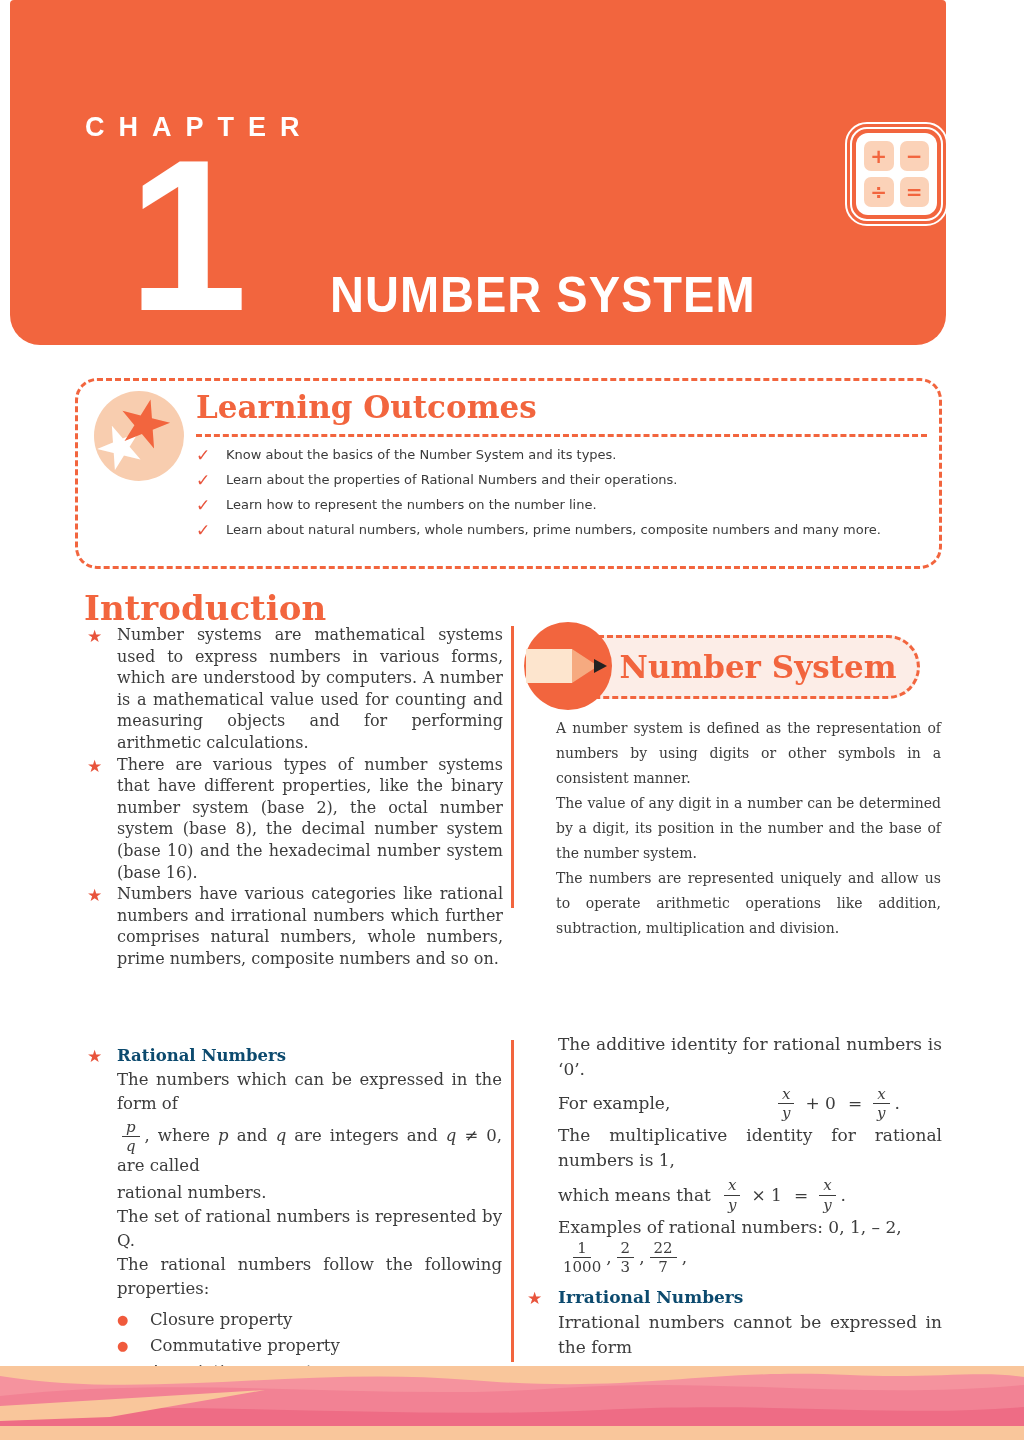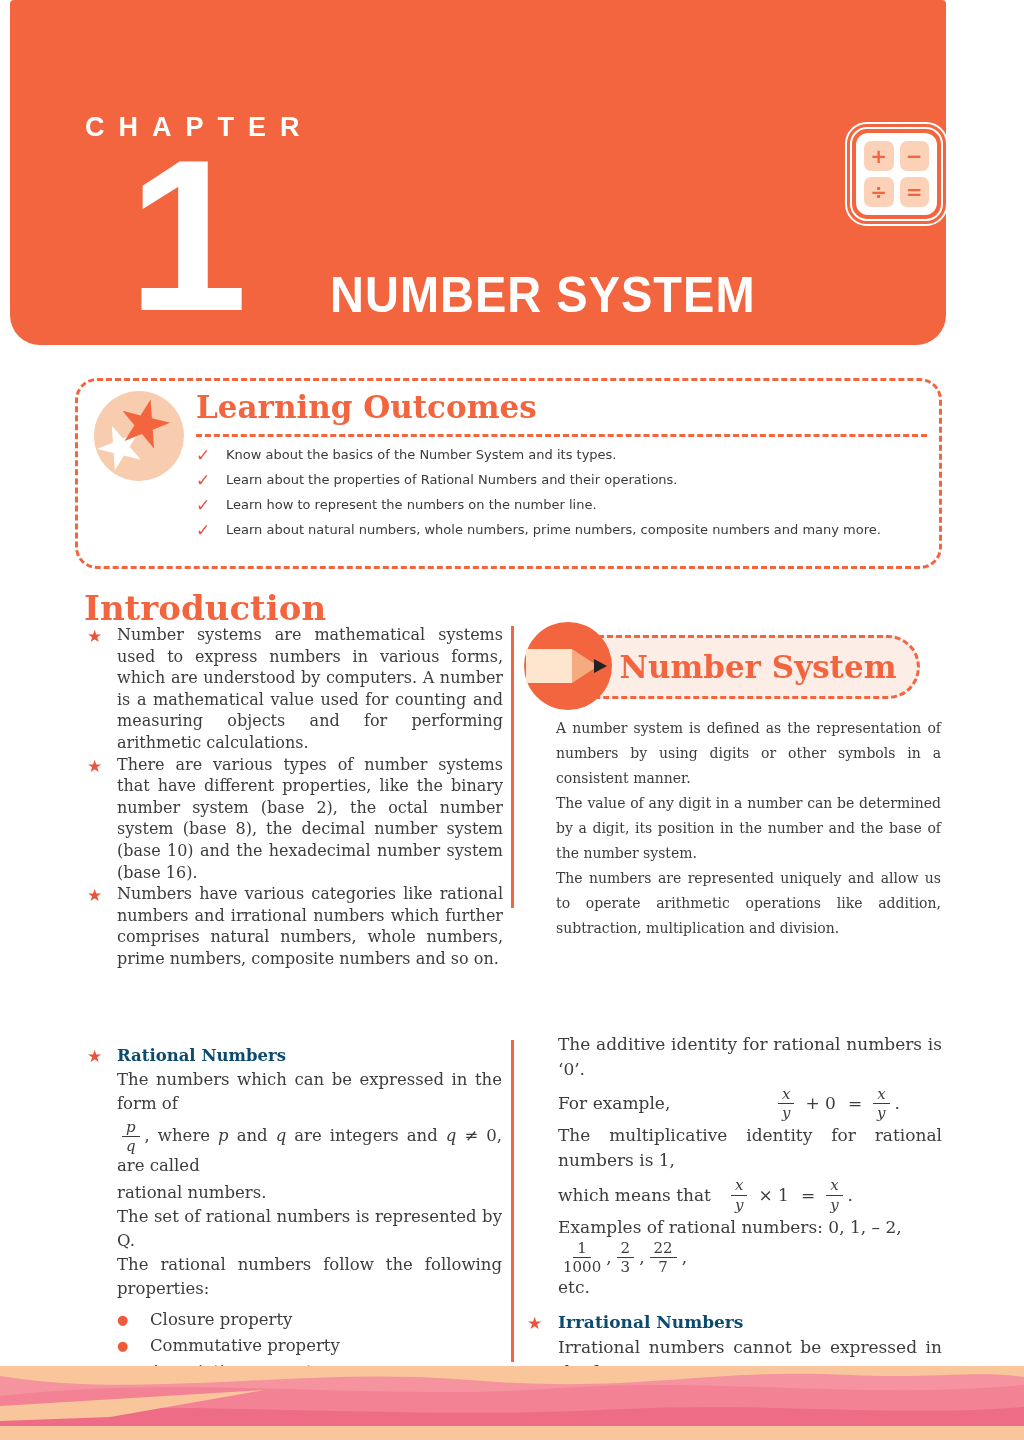--- a/index.html
+++ b/index.html
@@ -84,21 +84,21 @@
   .prop-list { margin-top:6px; }
   .prop-item { display:flex; align-items:flex-start; padding-left:30px; line-height:26px; }
   .prop-dot { flex:none; width:33px; color:#F05A3C; font-size:13px; line-height:26px;
     font-family:"DejaVu Sans", sans-serif; }
   
   .frac { display:inline-flex; flex-direction:column; align-items:center;
     vertical-align:middle; margin:0 5px; line-height:1.08; font-size:15px; font-style:italic; }
   .frac .num { border-bottom:1.5px solid #3C3C3C; padding:0 4px 1px; }
   .frac .den { padding-top:1px; }
   .frac.upright { font-style:normal; }
-  .eq-row { display:flex; align-items:center; margin:4px 0 2px;gap:7px; }
+  .eq-row { display:flex; align-items:center; margin:4px 0 2px; }
   .eq { display:inline-flex; align-items:center; }
   .eq .op { margin:0 6px; font-style:normal; }
   .var { font-style:italic; }
   .examples-row { display:flex; align-items:center; flex-wrap:wrap; text-align:left; }
   .rel { position:relative; }
   .hang-star { position:absolute; left:-31px; top:1px; color:#E8543C; font-size:17px;
     font-family:"DejaVu Sans", sans-serif; }
   
   .footer { position:absolute; left:0; top:1366px; width:1024px; height:74px; }
   .footer svg { display:block; width:100%; height:100%; }
@@ -281,21 +281,20 @@
           <span class="num">2</span>
           <span class="den">3</span>
         </span>
         <span>,</span>
       <span class="frac upright">
           <span class="num">22</span>
           <span class="den">7</span>
         </span>
         <span>,</span>
     </div>
-    <p>etc.</p>
 
     <div class="rel" style="margin-top:10px;">
       <span class="hang-star">★</span>
       <p class="sub-heading">Irrational Numbers</p>
     </div>
     <p>Irrational numbers cannot be expressed in the form</p>
     <p style="margin:3px 0;"><span>of</span><span class="frac">
           <span class="num">p</span>
           <span class="den">q</span>
         </span><span>, where </span><span class="var">p</span><span> and </span><span class="var">q</span><span> are integers.</span></p>

